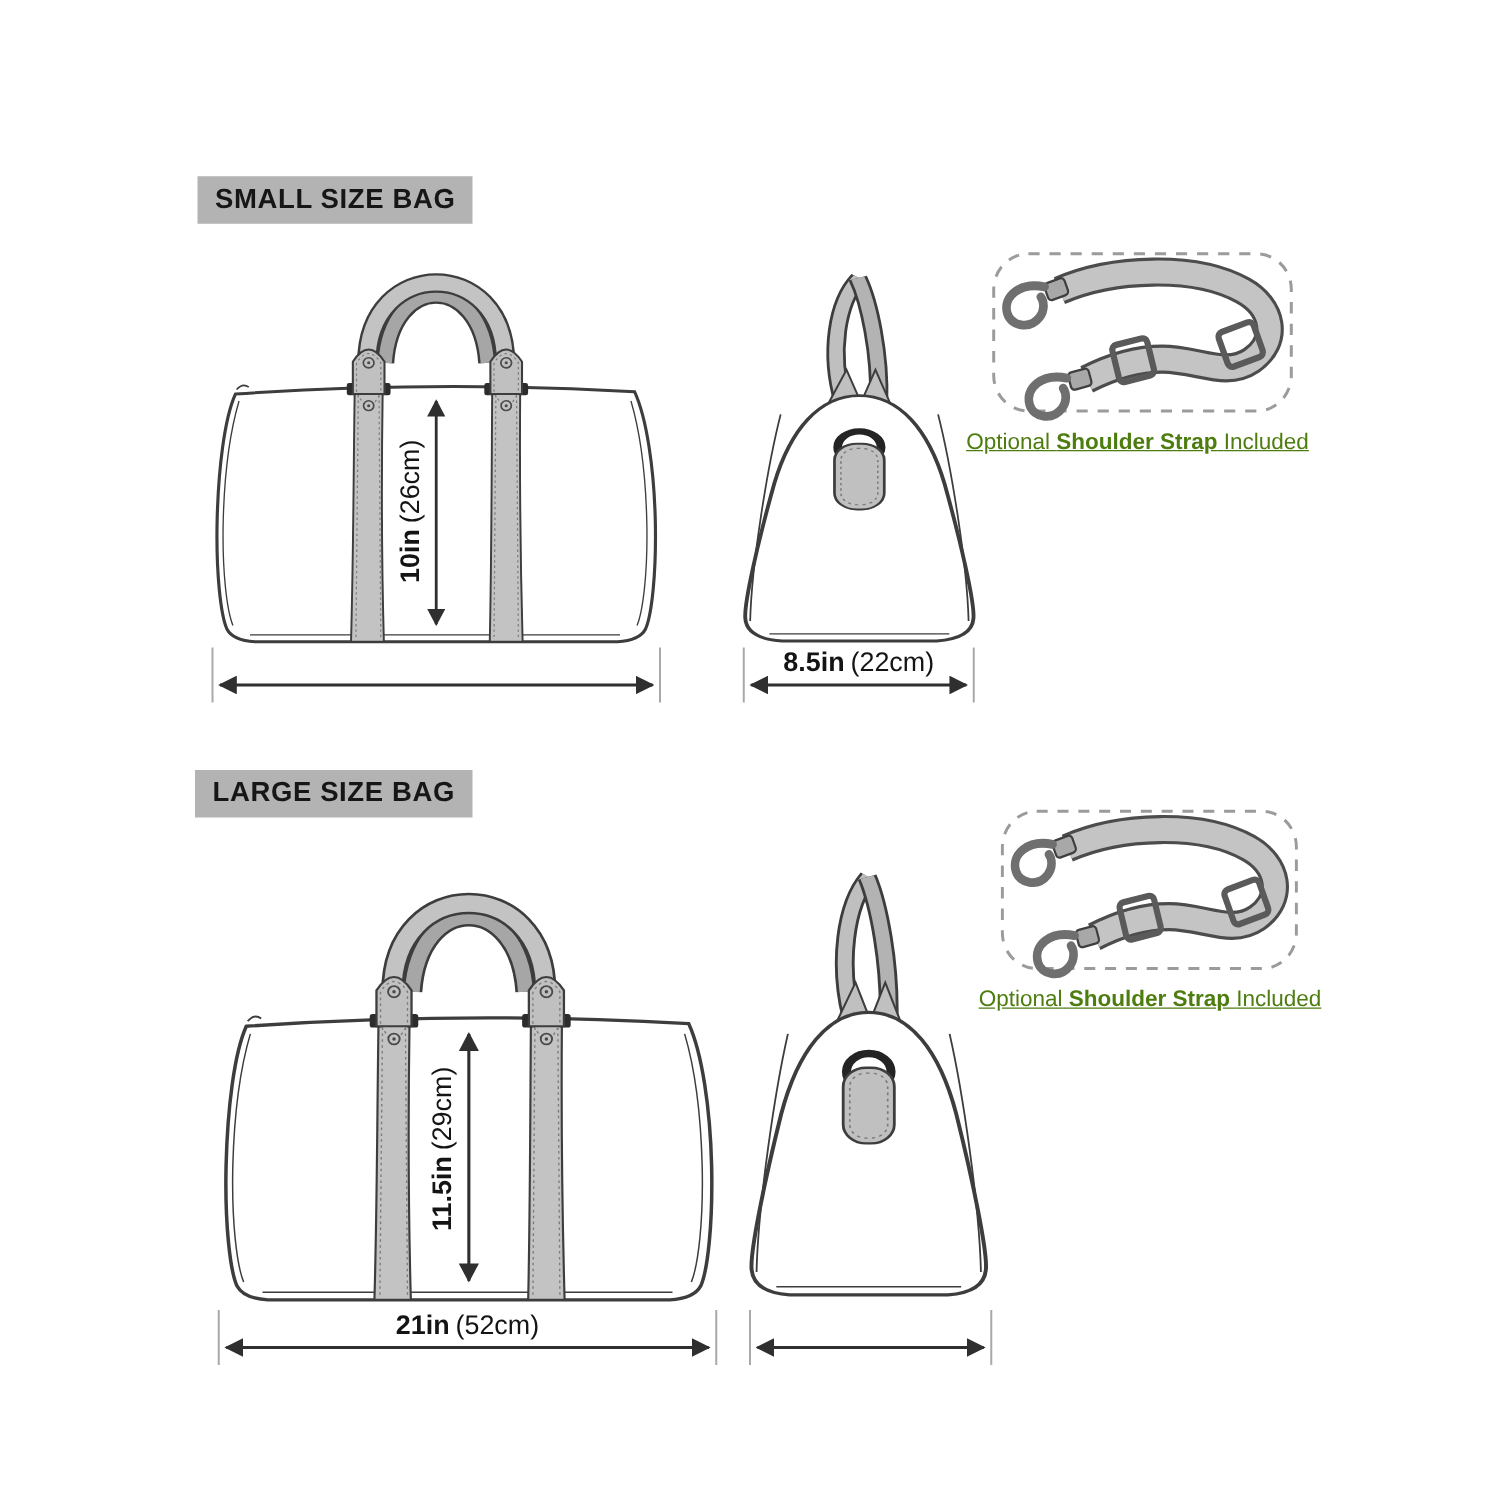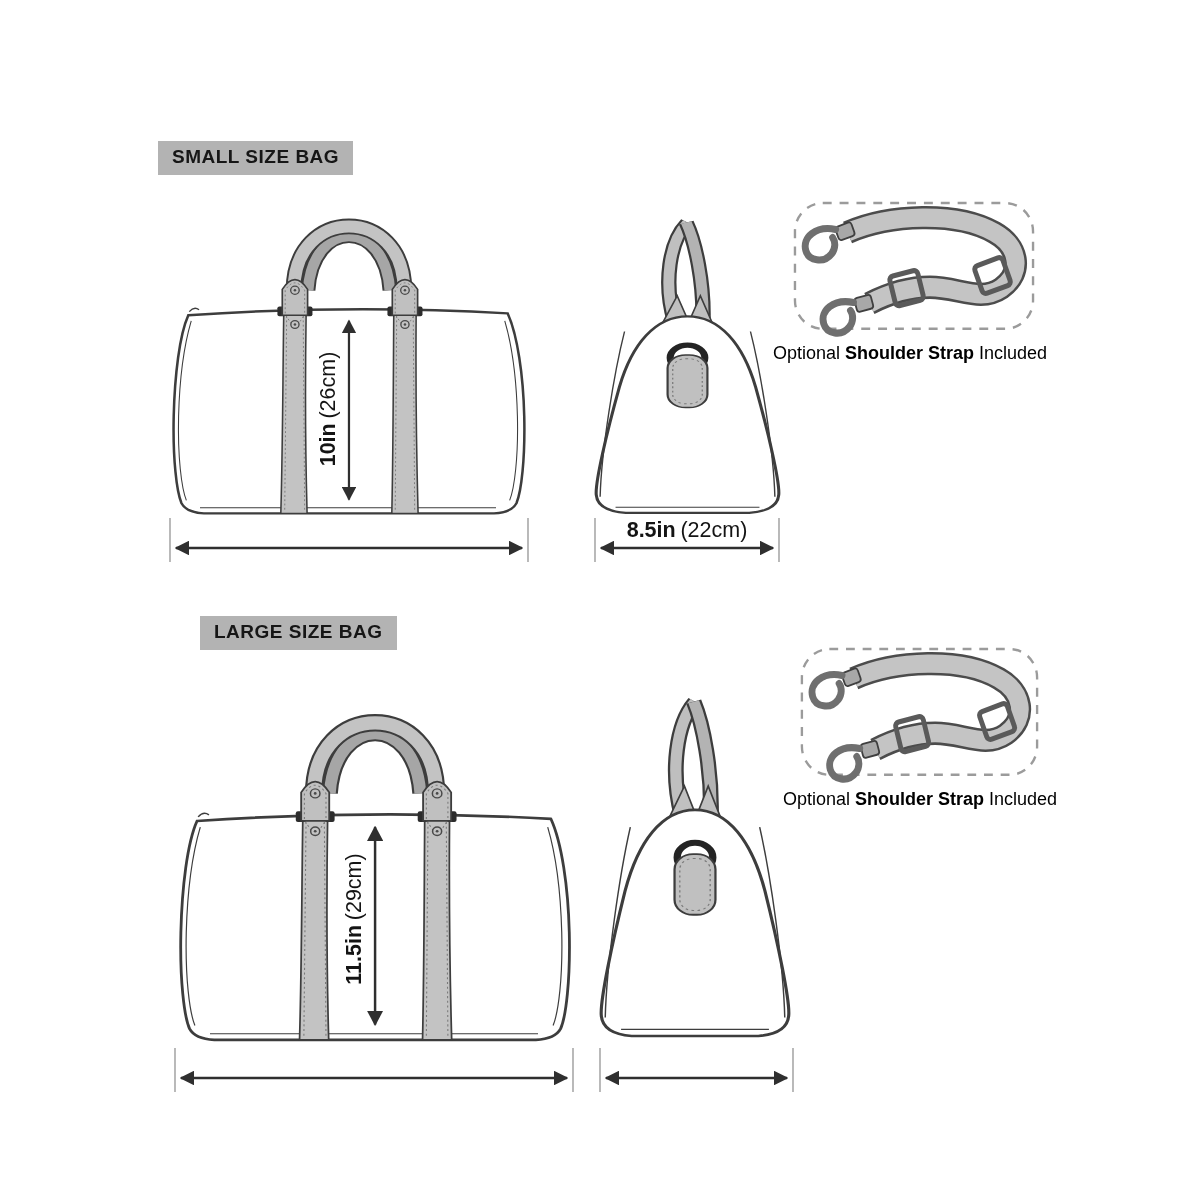--- a/index.html
+++ b/index.html
@@ -3,33 +3,33 @@
 <meta charset="utf-8">
 <style>
   html, body { margin:0; padding:0; background:#ffffff; }
   .canvas {
     position:relative; width:1200px; height:1200px; background:#ffffff;
     font-family:"Liberation Sans", sans-serif; overflow:hidden;
   }
   .svg-layer { position:absolute; left:0; top:0; width:1200px; height:1200px; }
   .section-header {
     position:absolute; background:#b3b3b3; color:#161616;
-    font-size:19px; font-weight:bold; letter-spacing:0.5px;
+    font-size:22px; font-weight:bold; letter-spacing:0.5px;
     padding:5px 14px 7px 14px; white-space:nowrap;
   }
   .dim-label {
     position:absolute; color:#141414; font-size:21.5px; white-space:nowrap;
     text-align:center; line-height:26px;
   }
   .dim-label .val { font-weight:bold; }
   .dim-label .unit { font-weight:normal; margin-left:0.22em; }
   .dim-label.vertical { transform:rotate(-90deg); transform-origin:center center; }
   .strap-note {
-    position:absolute; color:#000000; font-size:18px; white-space:nowrap;
-    text-align:center; line-height:22px;
+    position:absolute; color:#4d7c0f; font-size:18px; white-space:nowrap;
+    text-align:center; line-height:22px;text-decoration:underline;
   }
   .strap-note .bold { font-weight:bold; }
 </style>
 </head>
 <body>
 
 <div class="canvas">
 
   <svg class="svg-layer" viewBox="0 0 1200 1200" xmlns="http://www.w3.org/2000/svg">
     <defs>
@@ -161,26 +161,29 @@
   <div class="dim-label" style="left:567px; top:517px; width:240px;text-align:center;">
     <span class="val">8.5in</span><span class="unit">(22cm)</span>
   </div>
 
   <div class="strap-note" style="left:750px; top:342px; width:320px;">
     <span>Optional</span>
     <span class="bold">Shoulder Strap</span>
     <span>Included</span>
   </div>
 
-  <div class="section-header" style="left:156px; top:616px;margin-left:44px;">LARGE SIZE BAG</div>
+  <div class="section-header" style="left:156px; top:616px;">LARGE SIZE BAG</div>
 
   <div class="dim-label vertical" style="left:244px; top:906px; width:220px;">
     <span class="val">11.5in</span><span class="unit">(29cm)</span>
   </div>
 
+  <div class="dim-label" style="left:254px; top:1047px; width:240px;">
+    <span class="val">21in</span><span class="unit">(52cm)</span>
+  </div>
 
 
   <div class="strap-note" style="left:760px; top:788px; width:320px;">
     <span>Optional</span>
     <span class="bold">Shoulder Strap</span>
     <span>Included</span>
   </div>
 
 </div>
 

